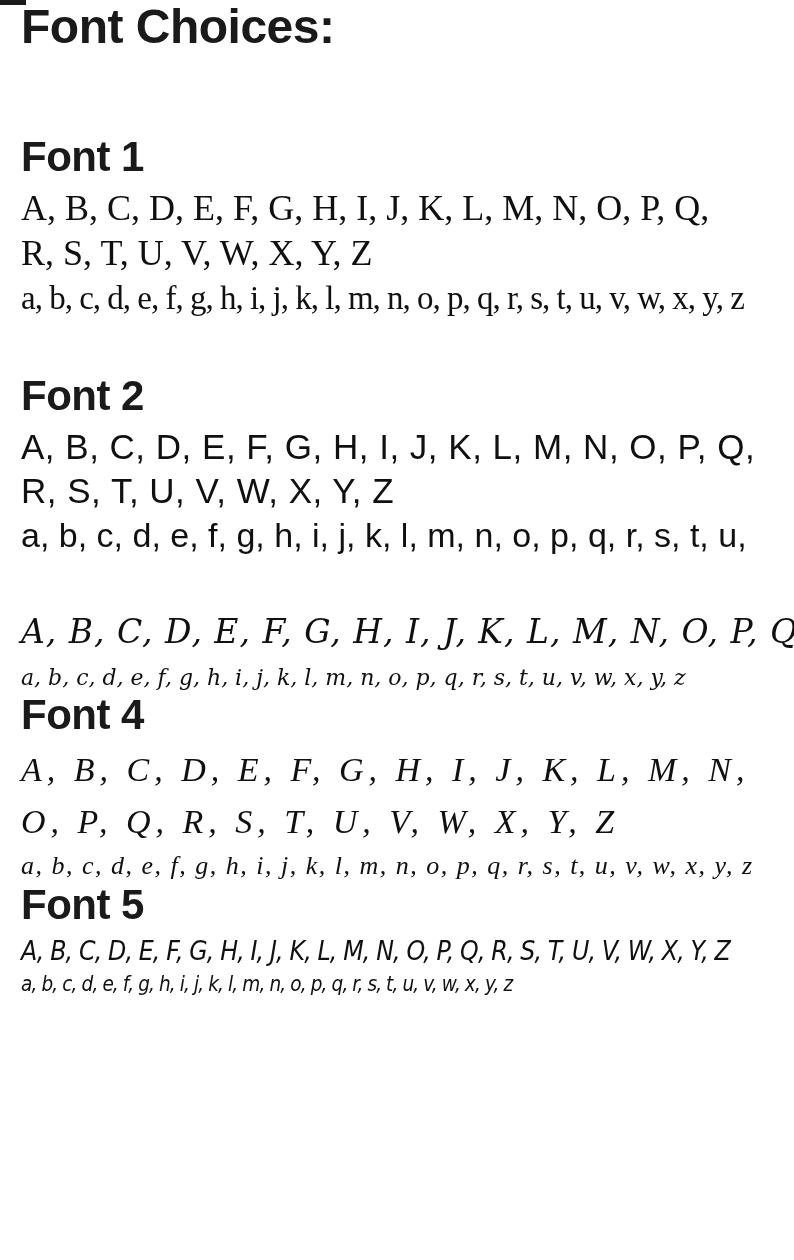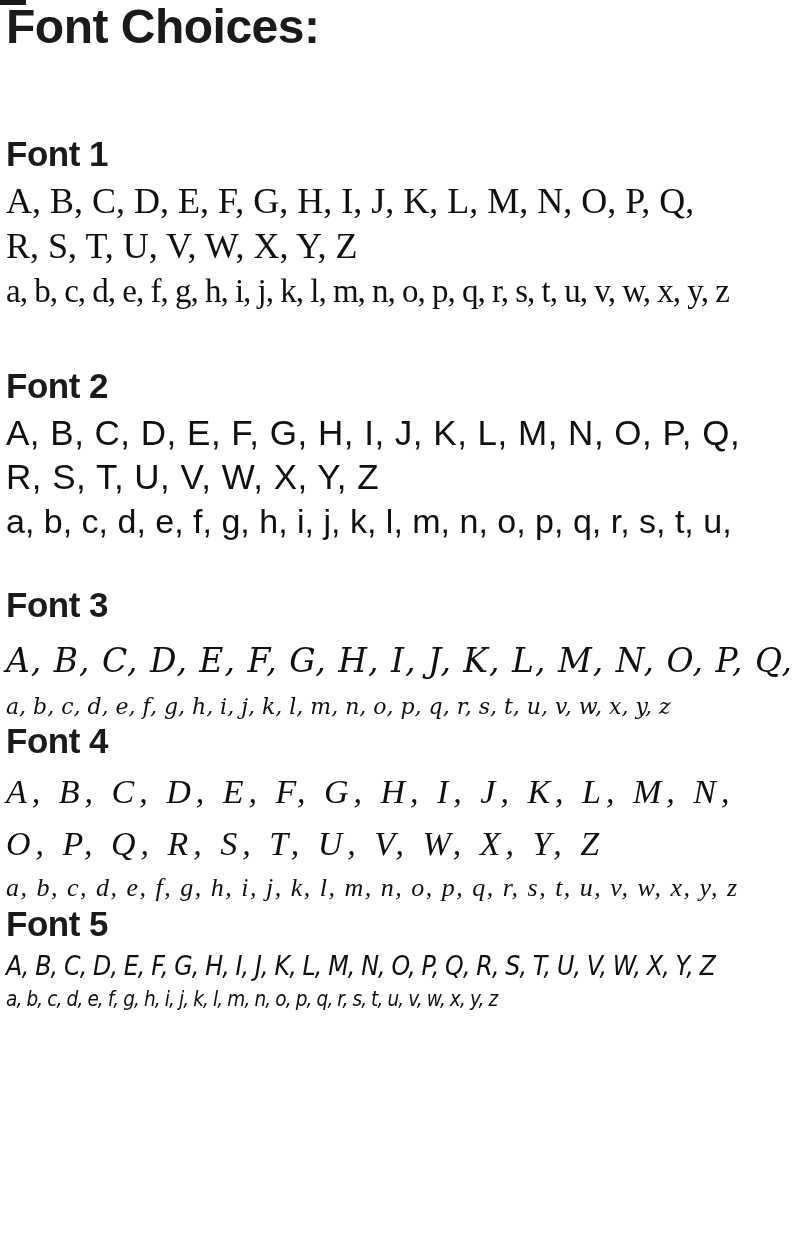--- a/index.html
+++ b/index.html
@@ -4,21 +4,21 @@
 <style>
   html, body { margin: 0; padding: 0; }
   .page {
     position: relative;
     width: 794px;
     height: 1260px;
     background: #ffffff;
     color: #141414;
     overflow: hidden;
     box-sizing: border-box;
-    padding: 2px 0 0 6px;
+    padding: 2px 0 0 21px;
     font-family: "Liberation Sans", sans-serif;
   }
   .corner-mark {
     position: absolute;
     top: 0; left: 0;
     width: 26px; height: 5px;
     background: #1a1a1a;
   }
   h1.title {
     margin: 0;
@@ -27,21 +27,21 @@
     font-size: 48px;
     line-height: 1.05;
     color: #1a1a1a;
     letter-spacing: -0.5px;
   }
   section { margin: 0; }
   section h2 {
     margin: 0 0 8px 0;
     font-family: "Liberation Sans", sans-serif;
     font-weight: 600;
-    font-size: 35px;
+    font-size: 42px;
     line-height: 1.0;
     color: #1a1a1a;
     letter-spacing: -0.5px;
   }
   .s1 { margin-top: 84px; }
   .s2 { margin-top: 54px; }
   .s3 { margin-top: 44px; }
   .s4 { }
   .s5 { }
 
@@ -83,21 +83,20 @@
   </section>
 
   <section class="s2 font2">
     <h2>Font 2</h2>
     <div class="line uc">A, B, C, D, E, F, G, H, I, J, K, L, M, N, O, P, Q,</div>
     <div class="line uc">R, S, T, U, V, W, X, Y, Z</div>
     <div class="line lc">a, b, c, d, e, f, g, h, i, j, k, l, m, n, o, p, q, r, s, t, u,</div>
   </section>
 
   <section class="s3 font3">
-    <h2>Font 3</h2>
     <div class="line uc">A, B, C, D, E, F, G, H, I, J, K, L, M, N, O, P, Q, R, S, T,</div>
     <div class="line lc">a, b, c, d, e, f, g, h, i, j, k, l, m, n, o, p, q, r, s, t, u, v, w, x, y, z</div>
   </section>
 
   <section class="s4 font4">
     <h2>Font 4</h2>
     <div class="line uc">A, B, C, D, E, F, G, H, I, J, K, L, M, N,</div>
     <div class="line uc">O, P, Q, R, S, T, U, V, W, X, Y, Z</div>
     <div class="line lc">a, b, c, d, e, f, g, h, i, j, k, l, m, n, o, p, q, r, s, t, u, v, w, x, y, z</div>
   </section>

